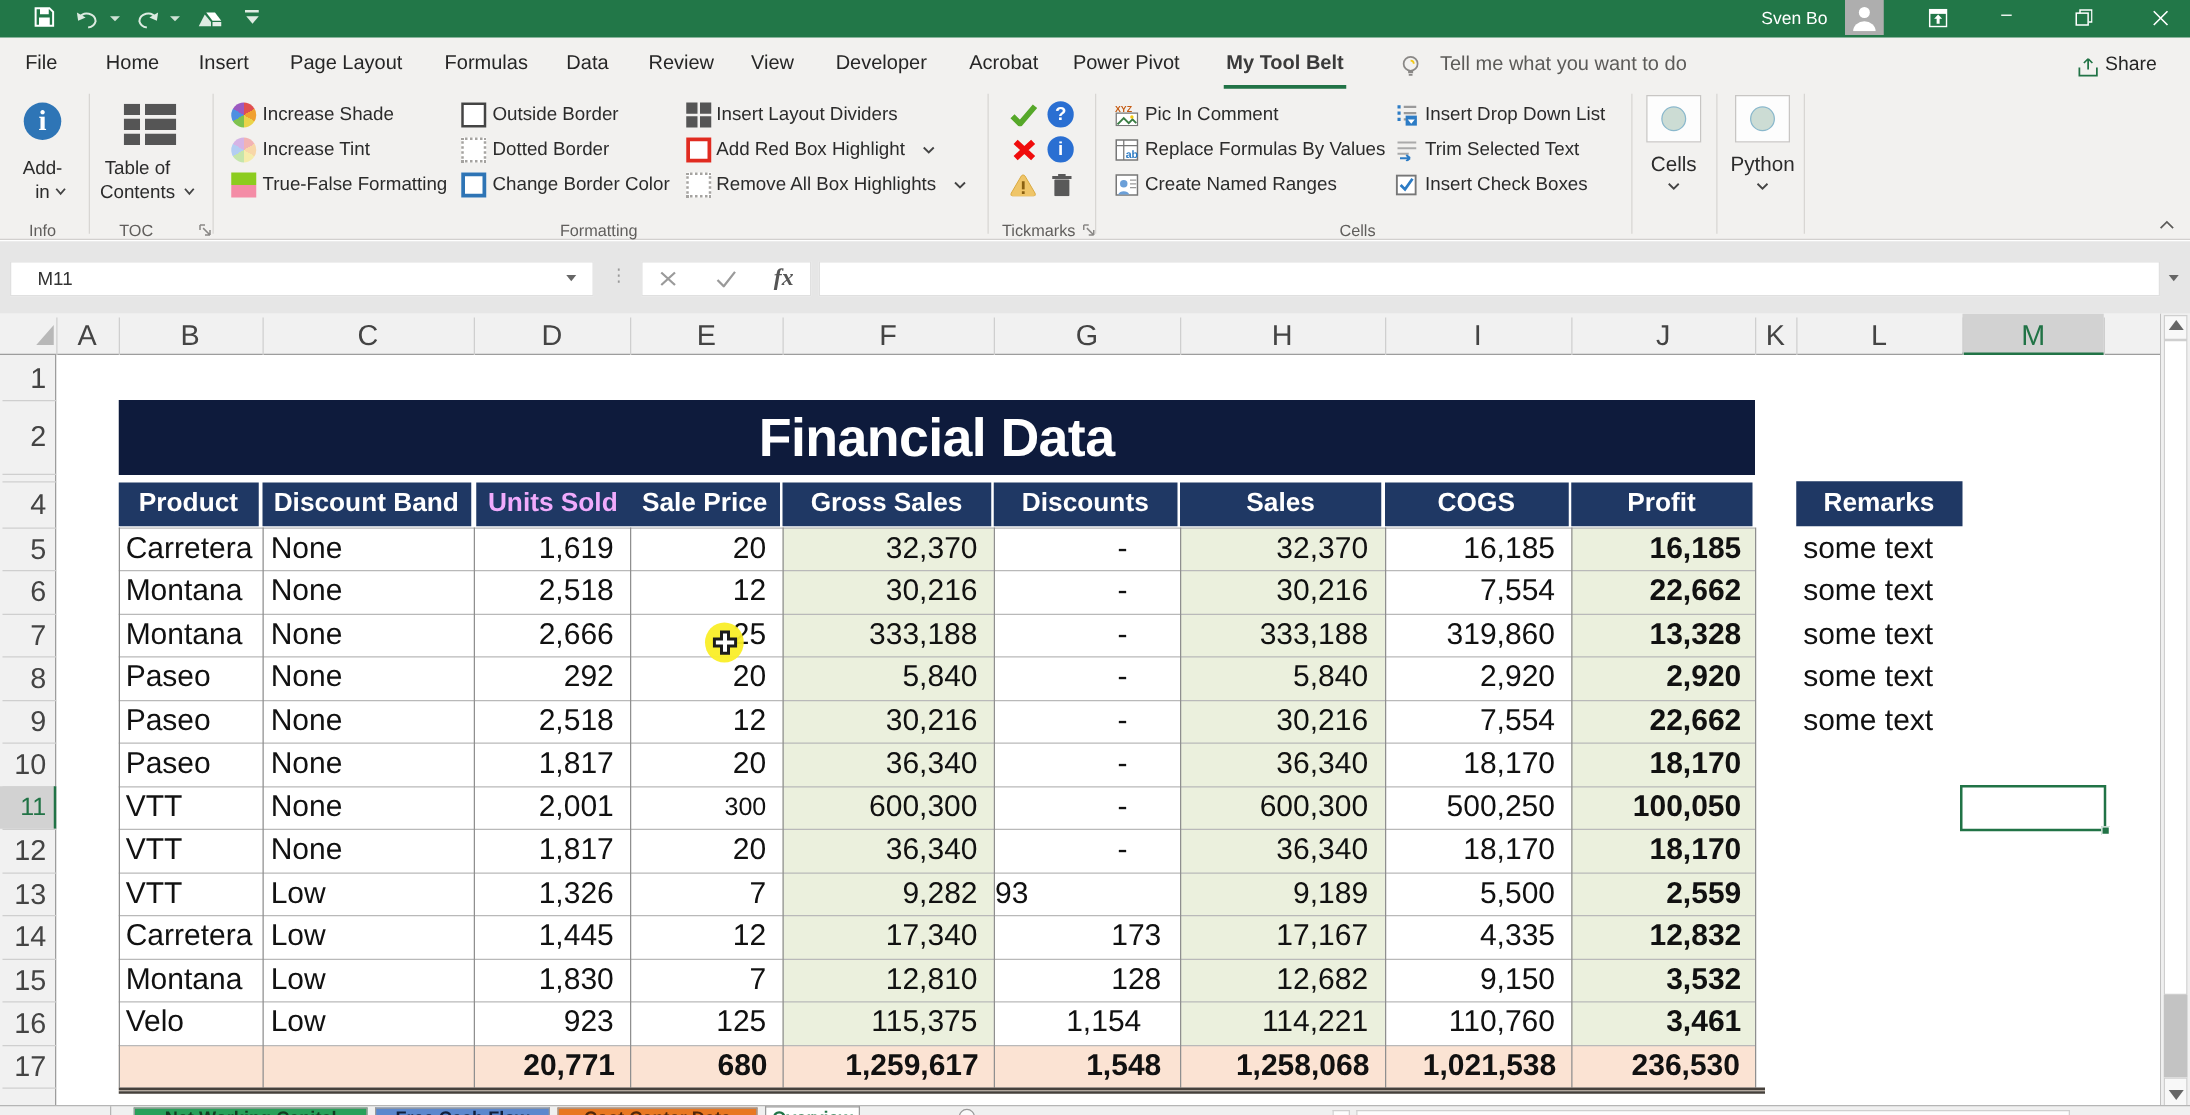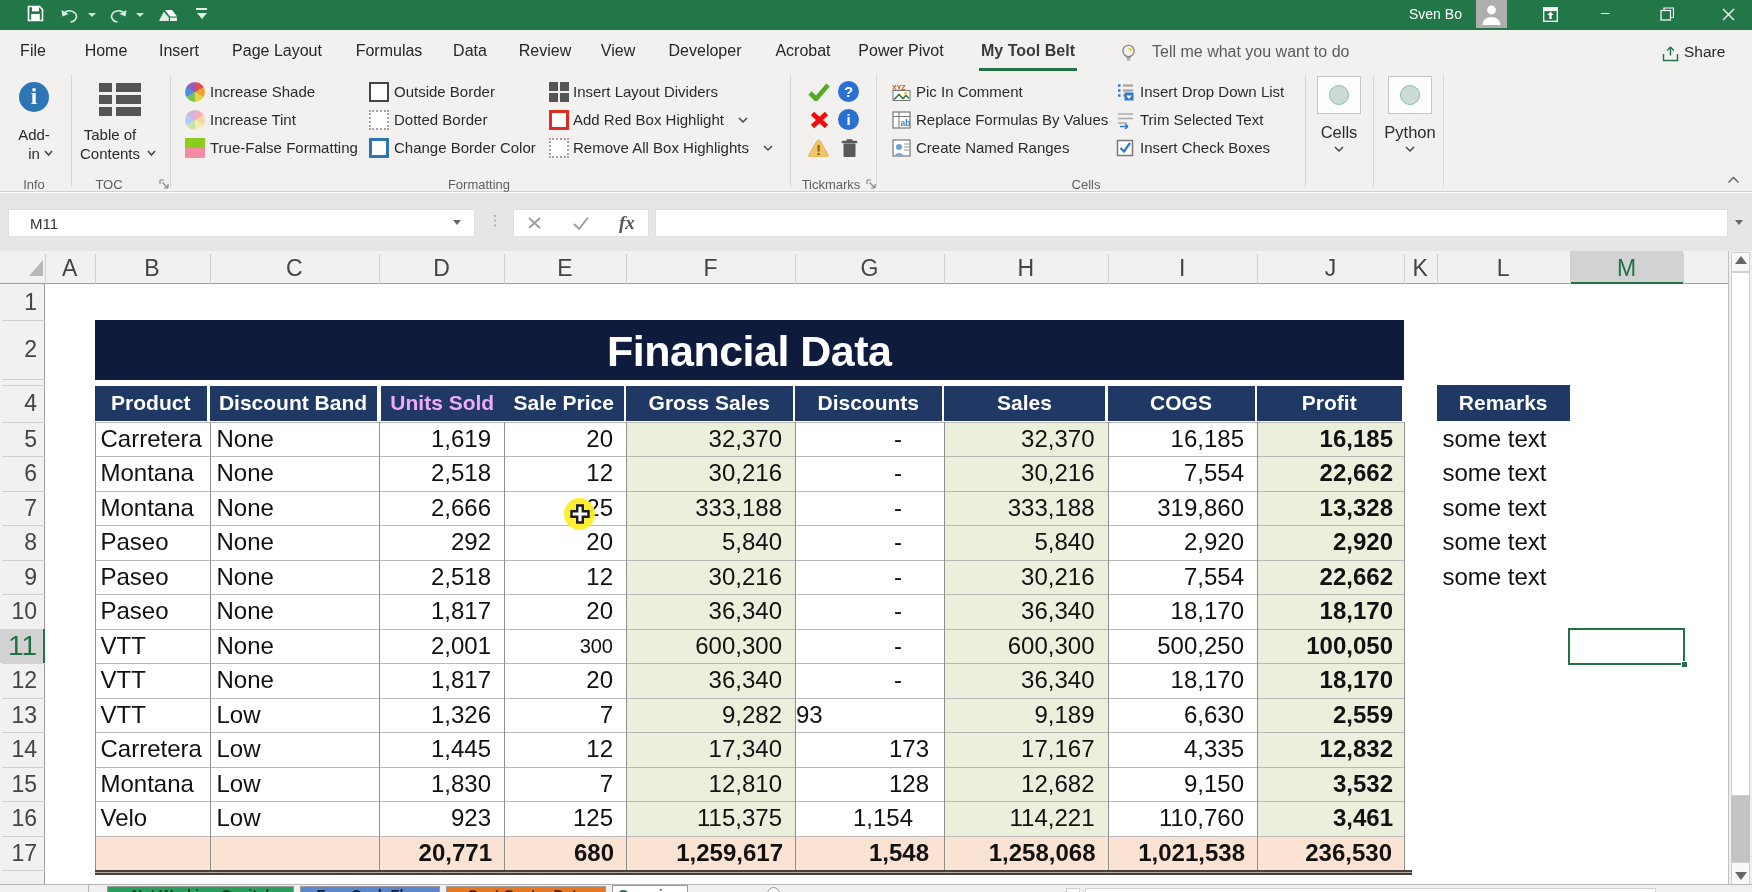--- a/index.html
+++ b/index.html
@@ -276,21 +276,21 @@
 <div class="abs" style="left:2px;top:490.8px;width:43px;height:1px;background:#cfcfcf;"></div>
 <div class="abs" style="left:0;top:490.8px;width:37px;height:34.49999999999994px;line-height:34.49999999999994px;text-align:right;font-size:23px;color:#444;">7</div>
 <div class="abs" style="left:2px;top:525.3px;width:43px;height:1px;background:#cfcfcf;"></div>
 <div class="abs" style="left:0;top:525.3px;width:37px;height:34.5px;line-height:34.5px;text-align:right;font-size:23px;color:#444;">8</div>
 <div class="abs" style="left:2px;top:559.8px;width:43px;height:1px;background:#cfcfcf;"></div>
 <div class="abs" style="left:0;top:559.8px;width:37px;height:34.5px;line-height:34.5px;text-align:right;font-size:23px;color:#444;">9</div>
 <div class="abs" style="left:2px;top:594.3px;width:43px;height:1px;background:#cfcfcf;"></div>
 <div class="abs" style="left:0;top:594.3px;width:37px;height:34.5px;line-height:34.5px;text-align:right;font-size:23px;color:#444;">10</div>
 <div class="abs" style="left:2px;top:628.8px;width:43px;height:1px;background:#cfcfcf;"></div>
 <div class="abs" style="left:0;top:628.8px;width:45px;height:34.5px;background:#d2d2d2;border-right:2px solid #217346;"></div>
-<div class="abs" style="left:0;top:628.8px;width:37px;height:34.5px;line-height:34.5px;text-align:right;font-size:28px;color:#217346;">11</div>
+<div class="abs" style="left:0;top:628.8px;width:37px;height:34.5px;line-height:34.5px;text-align:right;font-size:20px;color:#217346;">11</div>
 <div class="abs" style="left:2px;top:663.3px;width:43px;height:1px;background:#cfcfcf;"></div>
 <div class="abs" style="left:0;top:663.3px;width:37px;height:34.5px;line-height:34.5px;text-align:right;font-size:23px;color:#444;">12</div>
 <div class="abs" style="left:2px;top:697.8px;width:43px;height:1px;background:#cfcfcf;"></div>
 <div class="abs" style="left:0;top:697.8px;width:37px;height:34.5px;line-height:34.5px;text-align:right;font-size:23px;color:#444;">13</div>
 <div class="abs" style="left:2px;top:732.3px;width:43px;height:1px;background:#cfcfcf;"></div>
 <div class="abs" style="left:0;top:732.3px;width:37px;height:34.5px;line-height:34.5px;text-align:right;font-size:23px;color:#444;">14</div>
 <div class="abs" style="left:2px;top:766.8px;width:43px;height:1px;background:#cfcfcf;"></div>
 <div class="abs" style="left:0;top:766.8px;width:37px;height:34.5px;line-height:34.5px;text-align:right;font-size:23px;color:#444;">15</div>
 <div class="abs" style="left:2px;top:801.3px;width:43px;height:1px;background:#cfcfcf;"></div>
 <div class="abs" style="left:0;top:801.3px;width:37px;height:34.5px;line-height:34.5px;text-align:right;font-size:23px;color:#444;">16</div>
@@ -425,21 +425,21 @@
 <div class="abs" style="left:945px;top:663.3px;width:161.5px;height:34.5px;line-height:34.5px;font-size:24px;color:#111;text-align:right;padding-right:12px;">36,340</div>
 <div class="abs" style="left:1108.5px;top:663.3px;width:147.5px;height:34.5px;line-height:34.5px;font-size:24px;color:#111;text-align:right;padding-right:12px;">18,170</div>
 <div class="abs" style="left:1258px;top:663.3px;width:145px;height:34.5px;line-height:34.5px;font-size:24px;color:#111;text-align:right;padding-right:10px;font-weight:bold;">18,170</div>
 <div class="abs" style="left:95.5px;top:697.8px;width:113.0px;height:34.5px;line-height:34.5px;font-size:24px;color:#111;padding-left:5px;">VTT</div>
 <div class="abs" style="left:210.5px;top:697.8px;width:167.5px;height:34.5px;line-height:34.5px;font-size:24px;color:#111;padding-left:6px;">Low</div>
 <div class="abs" style="left:380px;top:697.8px;width:123px;height:34.5px;line-height:34.5px;font-size:24px;color:#111;text-align:right;padding-right:12px;">1,326</div>
 <div class="abs" style="left:505px;top:697.8px;width:120px;height:34.5px;line-height:34.5px;font-size:24px;color:#111;text-align:right;padding-right:12px;">7</div>
 <div class="abs" style="left:627px;top:697.8px;width:167px;height:34.5px;line-height:34.5px;font-size:24px;color:#111;text-align:right;padding-right:12px;">9,282</div>
 <div class="abs" style="left:796px;top:697.8px;width:147px;height:34.5px;line-height:34.5px;font-size:24px;color:#111;padding-right:14px;">93</div>
 <div class="abs" style="left:945px;top:697.8px;width:161.5px;height:34.5px;line-height:34.5px;font-size:24px;color:#111;text-align:right;padding-right:12px;">9,189</div>
-<div class="abs" style="left:1108.5px;top:697.8px;width:147.5px;height:34.5px;line-height:34.5px;font-size:24px;color:#111;text-align:right;padding-right:12px;">6,630</div>
+<div class="abs" style="left:1108.5px;top:697.8px;width:147.5px;height:34.5px;line-height:34.5px;font-size:24px;color:#111;text-align:right;padding-right:12px;">5,500</div>
 <div class="abs" style="left:1258px;top:697.8px;width:145px;height:34.5px;line-height:34.5px;font-size:24px;color:#111;text-align:right;padding-right:10px;font-weight:bold;">2,559</div>
 <div class="abs" style="left:95.5px;top:732.3px;width:113.0px;height:34.5px;line-height:34.5px;font-size:24px;color:#111;padding-left:5px;">Carretera</div>
 <div class="abs" style="left:210.5px;top:732.3px;width:167.5px;height:34.5px;line-height:34.5px;font-size:24px;color:#111;padding-left:6px;">Low</div>
 <div class="abs" style="left:380px;top:732.3px;width:123px;height:34.5px;line-height:34.5px;font-size:24px;color:#111;text-align:right;padding-right:12px;">1,445</div>
 <div class="abs" style="left:505px;top:732.3px;width:120px;height:34.5px;line-height:34.5px;font-size:24px;color:#111;text-align:right;padding-right:12px;">12</div>
 <div class="abs" style="left:627px;top:732.3px;width:167px;height:34.5px;line-height:34.5px;font-size:24px;color:#111;text-align:right;padding-right:12px;">17,340</div>
 <div class="abs" style="left:796px;top:732.3px;width:147px;height:34.5px;line-height:34.5px;font-size:24px;color:#111;text-align:right;padding-right:14px;">173</div>
 <div class="abs" style="left:945px;top:732.3px;width:161.5px;height:34.5px;line-height:34.5px;font-size:24px;color:#111;text-align:right;padding-right:12px;">17,167</div>
 <div class="abs" style="left:1108.5px;top:732.3px;width:147.5px;height:34.5px;line-height:34.5px;font-size:24px;color:#111;text-align:right;padding-right:12px;">4,335</div>
 <div class="abs" style="left:1258px;top:732.3px;width:145px;height:34.5px;line-height:34.5px;font-size:24px;color:#111;text-align:right;padding-right:10px;font-weight:bold;">12,832</div>

